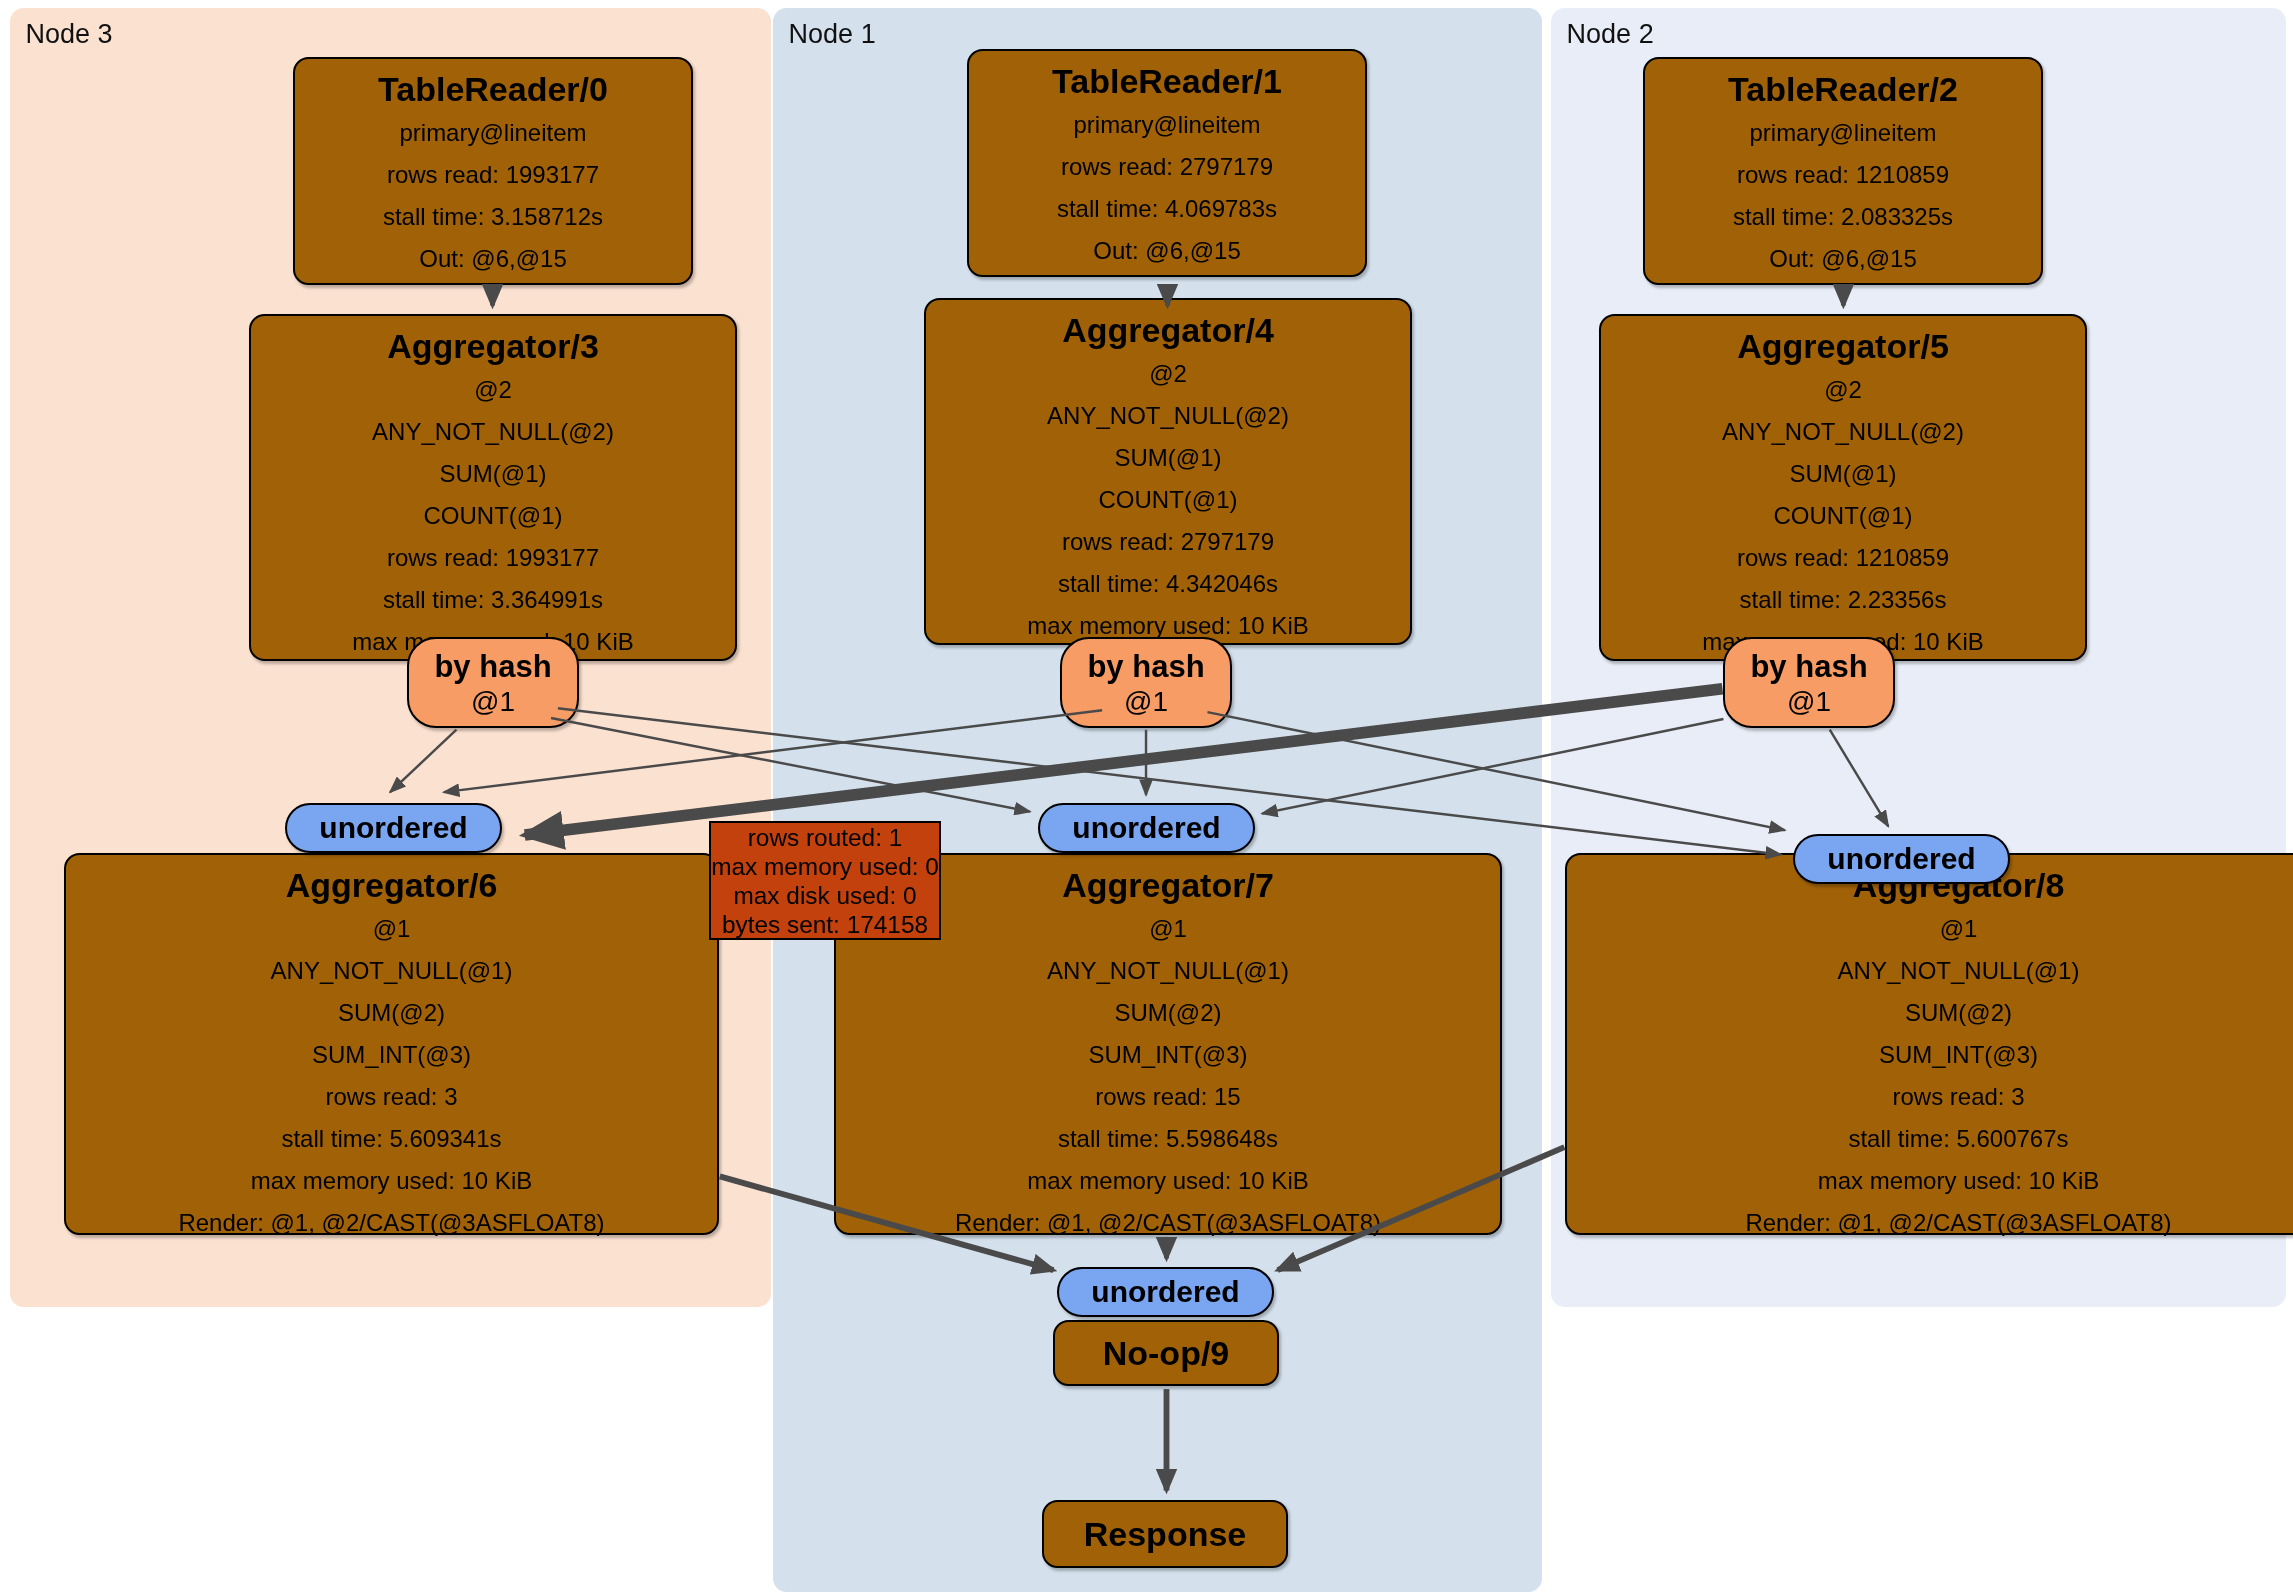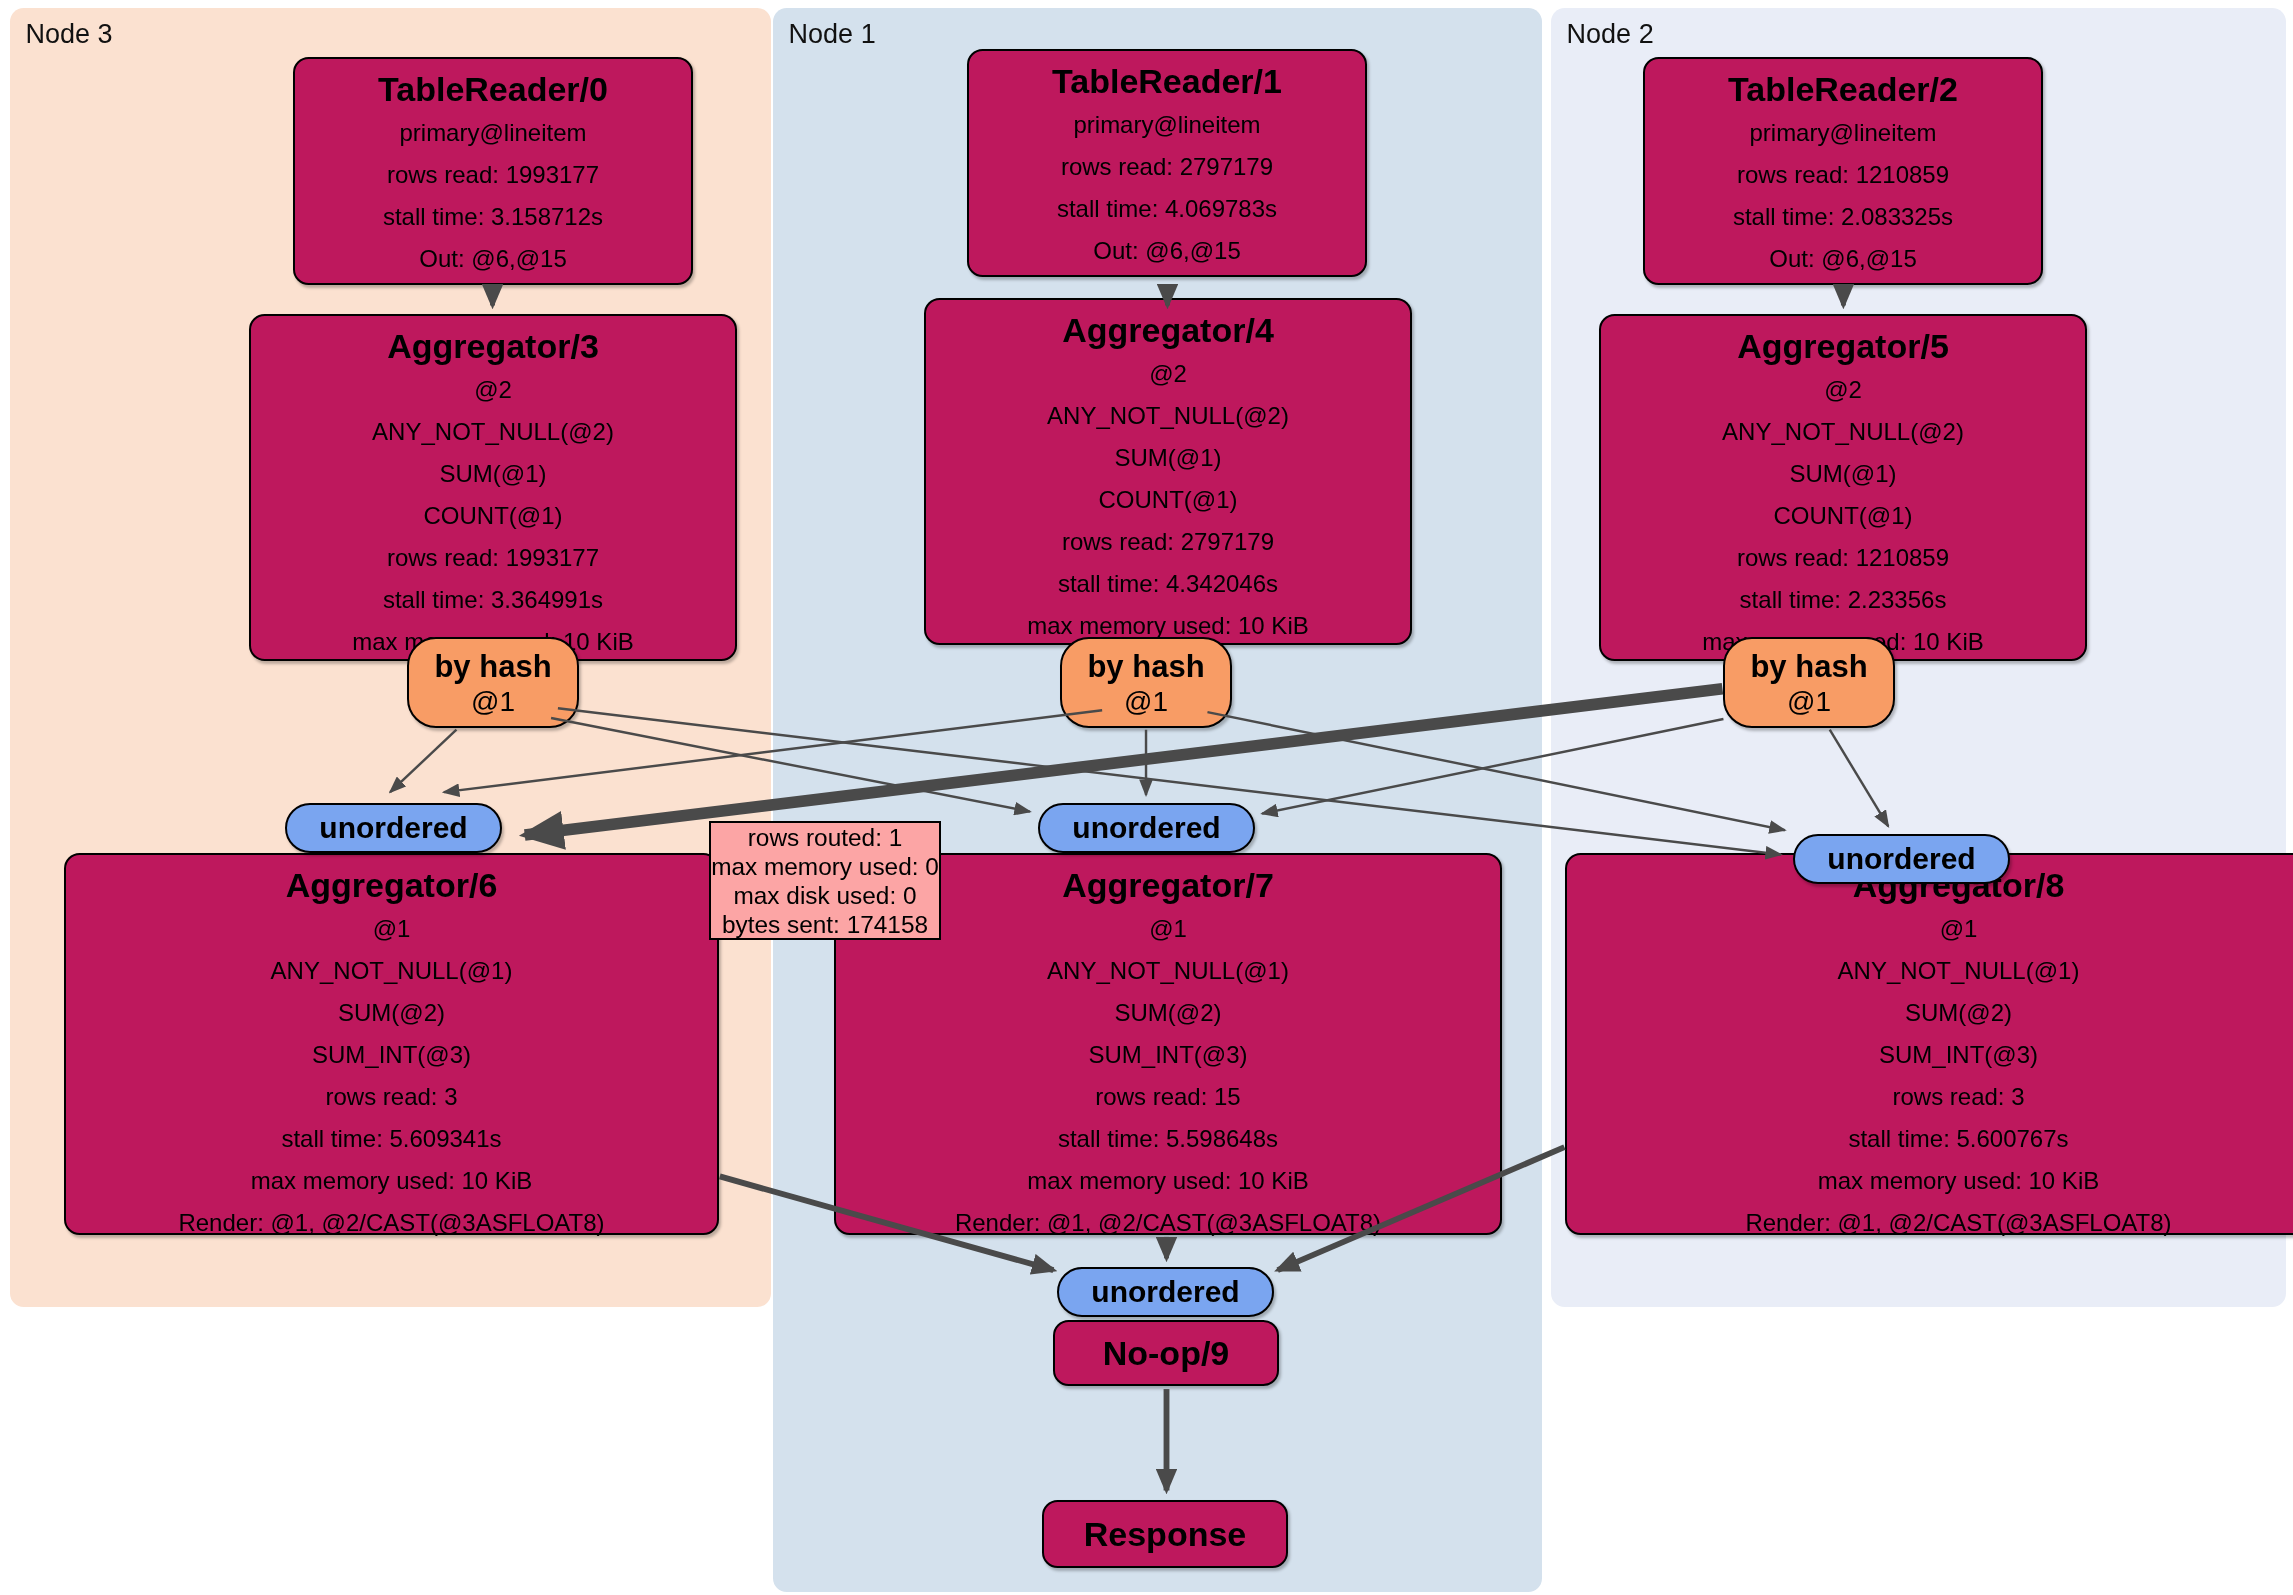--- a/index.html
+++ b/index.html
@@ -3,41 +3,41 @@
 <meta charset="utf-8">
 <style>
   html,body{margin:0;padding:0;background:#ffffff;}
   #canvas{
     position:relative;width:2294px;height:1596px;overflow:hidden;
     font-family:"Liberation Sans", sans-serif;color:#000;
   }
   .region{position:absolute;border-radius:13.7px;z-index:0;}
   .region-label{position:absolute;top:11.7px;left:15.6px;font-size:27px;color:#111;}
   .pbox{
-    position:absolute;background:#be185d;border:2.4px solid #000;border-radius:15.6px;
+    position:absolute;background:#a16207;border:2.4px solid #000;border-radius:15.6px;
     z-index:3;box-shadow:2px 2.9px 2.9px rgba(0,0,0,0.25);
     display:flex;flex-direction:column;align-items:center;justify-content:flex-start;
     padding-top:7.8px;box-sizing:border-box;text-align:center;
   }
   .pbox .title{font-weight:bold;font-size:34px;line-height:45px;white-space:nowrap;}
   .pbox .line{font-size:24px;line-height:42px;white-space:nowrap;}
   .router{
     position:absolute;background:#F89C65;border:2.4px solid #000;border-radius:29px;
     z-index:4;display:flex;flex-direction:column;align-items:center;justify-content:center;
     box-shadow:2px 2.9px 2.9px rgba(0,0,0,0.25);box-sizing:border-box;
   }
   .router .rlabel{font-weight:bold;font-size:31px;line-height:37px;}
   .router .rtag{font-size:28px;line-height:33px;}
   .sync{
     position:absolute;background:#7AA5F0;border:2.4px solid #000;border-radius:25px;
     z-index:4;display:flex;align-items:center;justify-content:center;
     font-weight:bold;font-size:30px;box-shadow:2px 2.9px 2.9px rgba(0,0,0,0.25);box-sizing:border-box;
   }
   .tooltip{
-    position:absolute;background:#fca5a5;border:2px solid #000;z-index:10;
+    position:absolute;background:#c2410c;border:2px solid #000;z-index:10;
     display:flex;flex-direction:column;align-items:center;justify-content:center;
     text-align:center;box-sizing:border-box;
   }
   .tooltip .tline{font-size:24.4px;line-height:29px;white-space:nowrap;}
   #edge-layer{position:absolute;left:0;top:0;z-index:5;pointer-events:none;}
 </style>
 </head>
 <body>
 
 <div id="canvas">

